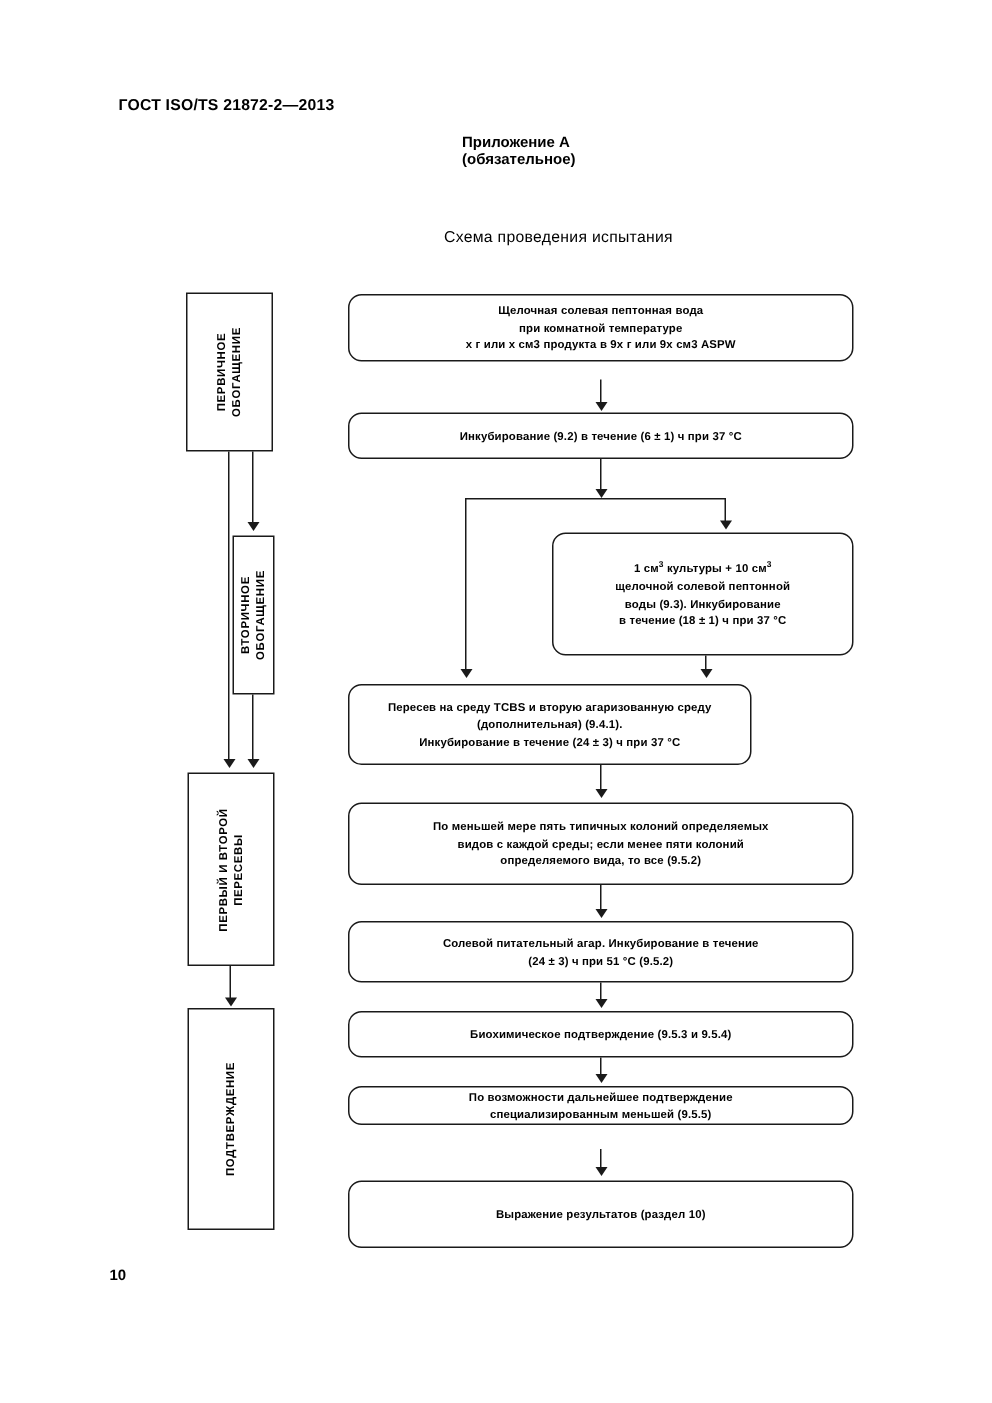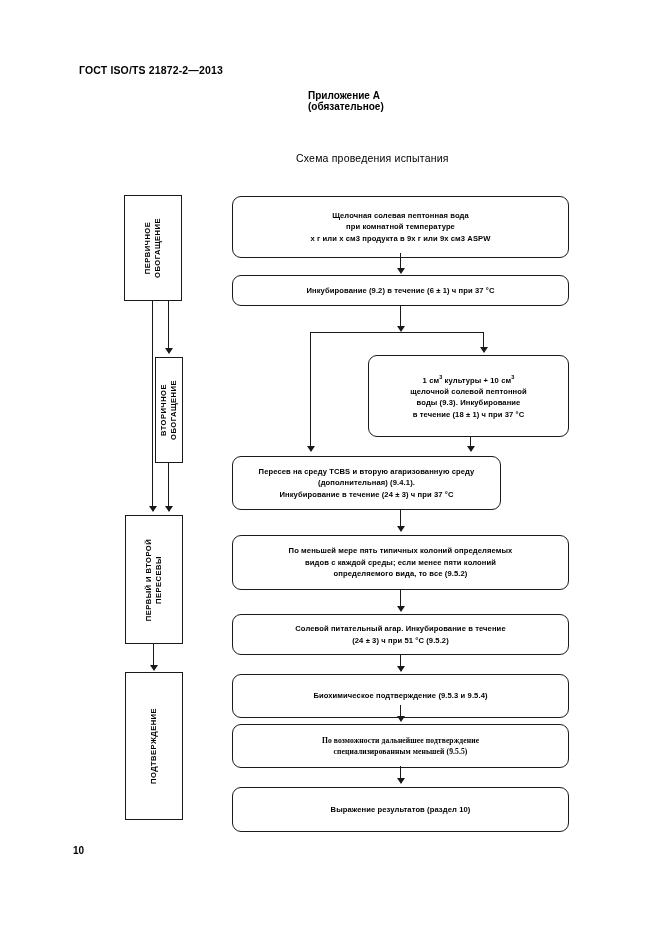--- a/index.html
+++ b/index.html
@@ -161,21 +161,21 @@
 
     <div class="vline" style="left:152px; top:301px; height:206px;"></div>
     <div class="arrowhead" style="left:149px; top:506px;"></div>
 
     <div class="vline" style="left:168px; top:463px; height:44px;"></div>
     <div class="arrowhead" style="left:165px; top:506px;"></div>
 
     <div class="vline" style="left:153px; top:644px; height:22px;"></div>
     <div class="arrowhead" style="left:150px; top:665px;"></div>
 
-    <div class="node round" style="left:232px; top:196px; width:337px; height:62px;">
+    <div class="node round" style="left:232px; top:196px; width:337px; height:45px;">
       <div>
         <div>Щелочная солевая пептонная вода</div>
         <div>при комнатной температуре</div>
         <div>x г или x см3 продукта в 9x г или 9x см3 ASPW</div>
       </div>
     </div>
 
     <div class="node round" style="left:232px; top:275px; width:337px; height:31px;">
       <div>
         <div>Инкубирование (9.2) в течение (6 ± 1) ч при 37 °C</div>
@@ -207,27 +207,27 @@
       </div>
     </div>
 
     <div class="node round" style="left:232px; top:614px; width:337px; height:41px;">
       <div>
         <div>Солевой питательный агар. Инкубирование в течение</div>
         <div>(24 ± 3) ч при 51 °C (9.5.2)</div>
       </div>
     </div>
 
-    <div class="node round" style="left:232px; top:674px; width:337px; height:44px;">
+    <div class="node round" style="left:232px; top:674px; width:337px; height:31px;">
       <div>
         <div>Биохимическое подтверждение (9.5.3 и 9.5.4)</div>
       </div>
     </div>
 
-    <div class="node round" style="left:232px; top:724px; width:337px; height:44px;font-family:Liberation Serif, serif;">
+    <div class="node round" style="left:232px; top:724px; width:337px; height:26px;">
       <div>
         <div>По возможности дальнейшее подтверждение</div>
         <div>специализированным меньшей (9.5.5)</div>
       </div>
     </div>
 
     <div class="node round" style="left:232px; top:787px; width:337px; height:45px;">
       <div>
         <div>Выражение результатов (раздел 10)</div>
       </div>

